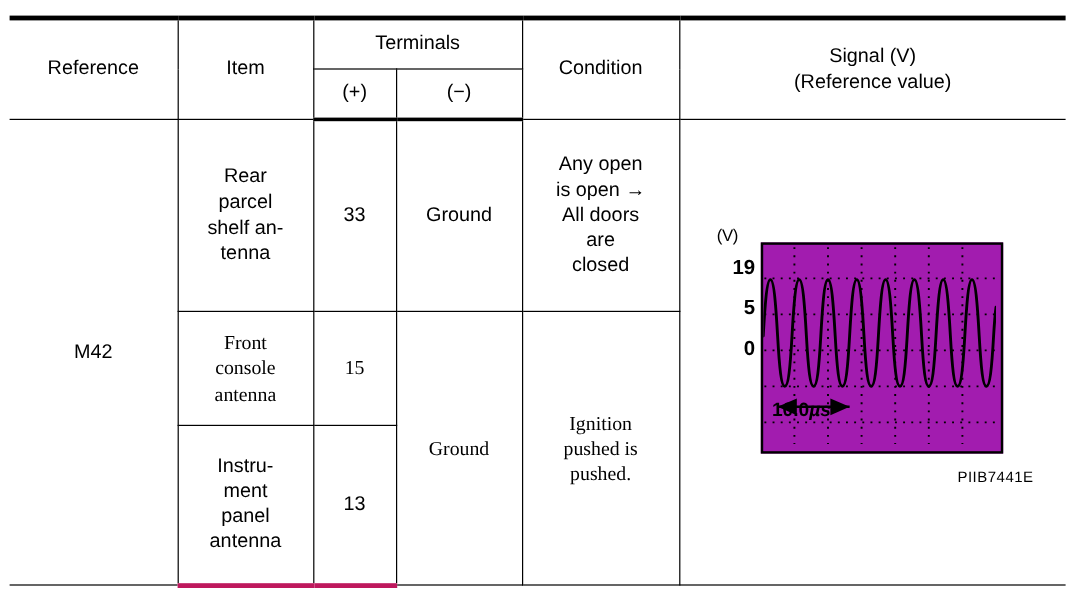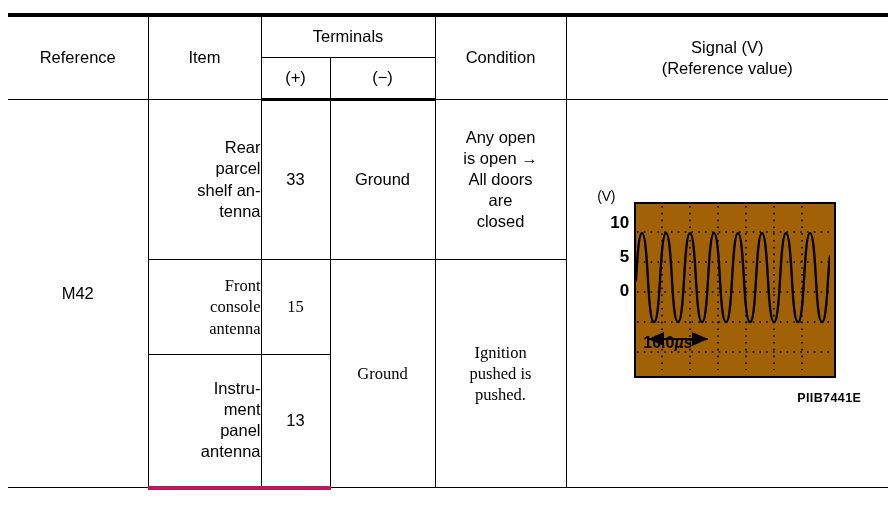--- a/index.html
+++ b/index.html
@@ -52,21 +52,21 @@
 
   .cond-cell{
     text-align:left;
     padding-left:14px;
     padding-right:4px;
     vertical-align:middle;
   }
   .cond-cell .ln{display:block;white-space:nowrap;}
 
   .item-cell{line-height:1.30;}
-  .item-cell .ln{display:block;text-align:right;}
+  .item-cell .ln{display:block;}
 
   .r1{height:160px;}
   .r2{height:95px;font-family:Liberation Serif, serif;}
   .r3{height:133px;}
 
   .sig-cell{position:relative;}
 
   
   .scope-wrap{
     position:relative;
@@ -92,30 +92,30 @@
   .scope-yax span{display:block;}
   .scope-yax .y10{margin-bottom:17px;}
   .scope-yax .y5{margin-bottom:17px;}
 
   .scope-box{
     position:absolute;
     left:41px; top:14px;
     width:198px;
     height:172px;
     border:2px solid #000;
-    background:#a16207;
+    background:#a21caf;
     overflow:hidden;
   }
   .scope-box svg{display:block;}
 
   .scope-code{
     position:absolute;
     right:0px; bottom:-6px;
     font-size:12.5px;
-    font-weight:bold;
+    font-weight:normal;
     letter-spacing:0.4px;
     text-align:right;
   }
   .tsLabel{
     font-size:16px;
     font-weight:bold;
   }
   .tsLabel i{font-style:italic;}
 </style>
 </head>
@@ -166,21 +166,21 @@
           <span class="ln">are</span>
           <span class="ln">closed</span>
         </td>
 
         <td class="sig-cell" rowspan="3">
           <div class="scope-wrap">
 
             <div class="scope-unit">(V)</div>
 
             <div class="scope-yax">
-              <span class="y10">10</span>
+              <span class="y10">19</span>
               <span class="y5">5</span>
               <span class="y0">0</span>
             </div>
 
             <div class="scope-box">
               <svg width="194" height="168" viewBox="0 0 194 168">
 
                 <g stroke="#000" stroke-width="1.6" stroke-dasharray="1.6 5.2">
                   <line x1="26" y1="2" x2="26" y2="166"></line>
                   <line x1="54" y1="2" x2="54" y2="166"></line>

